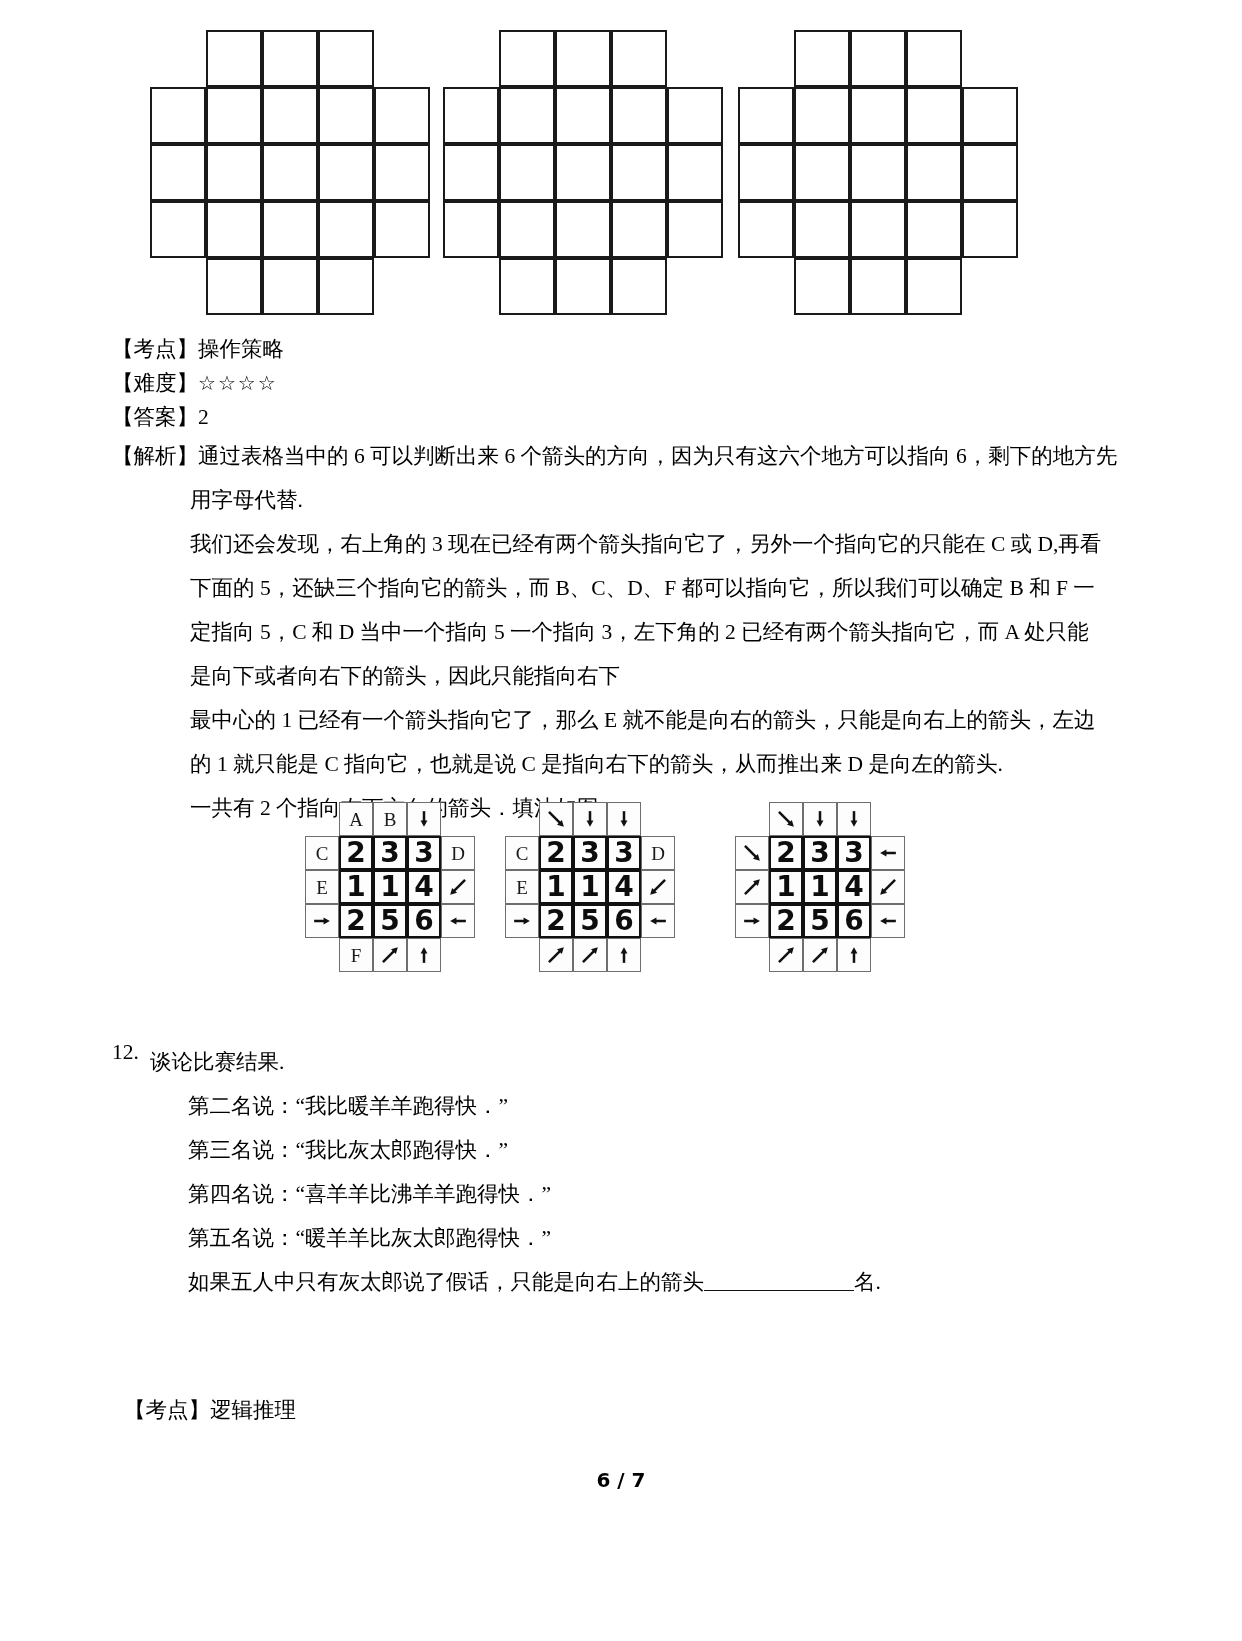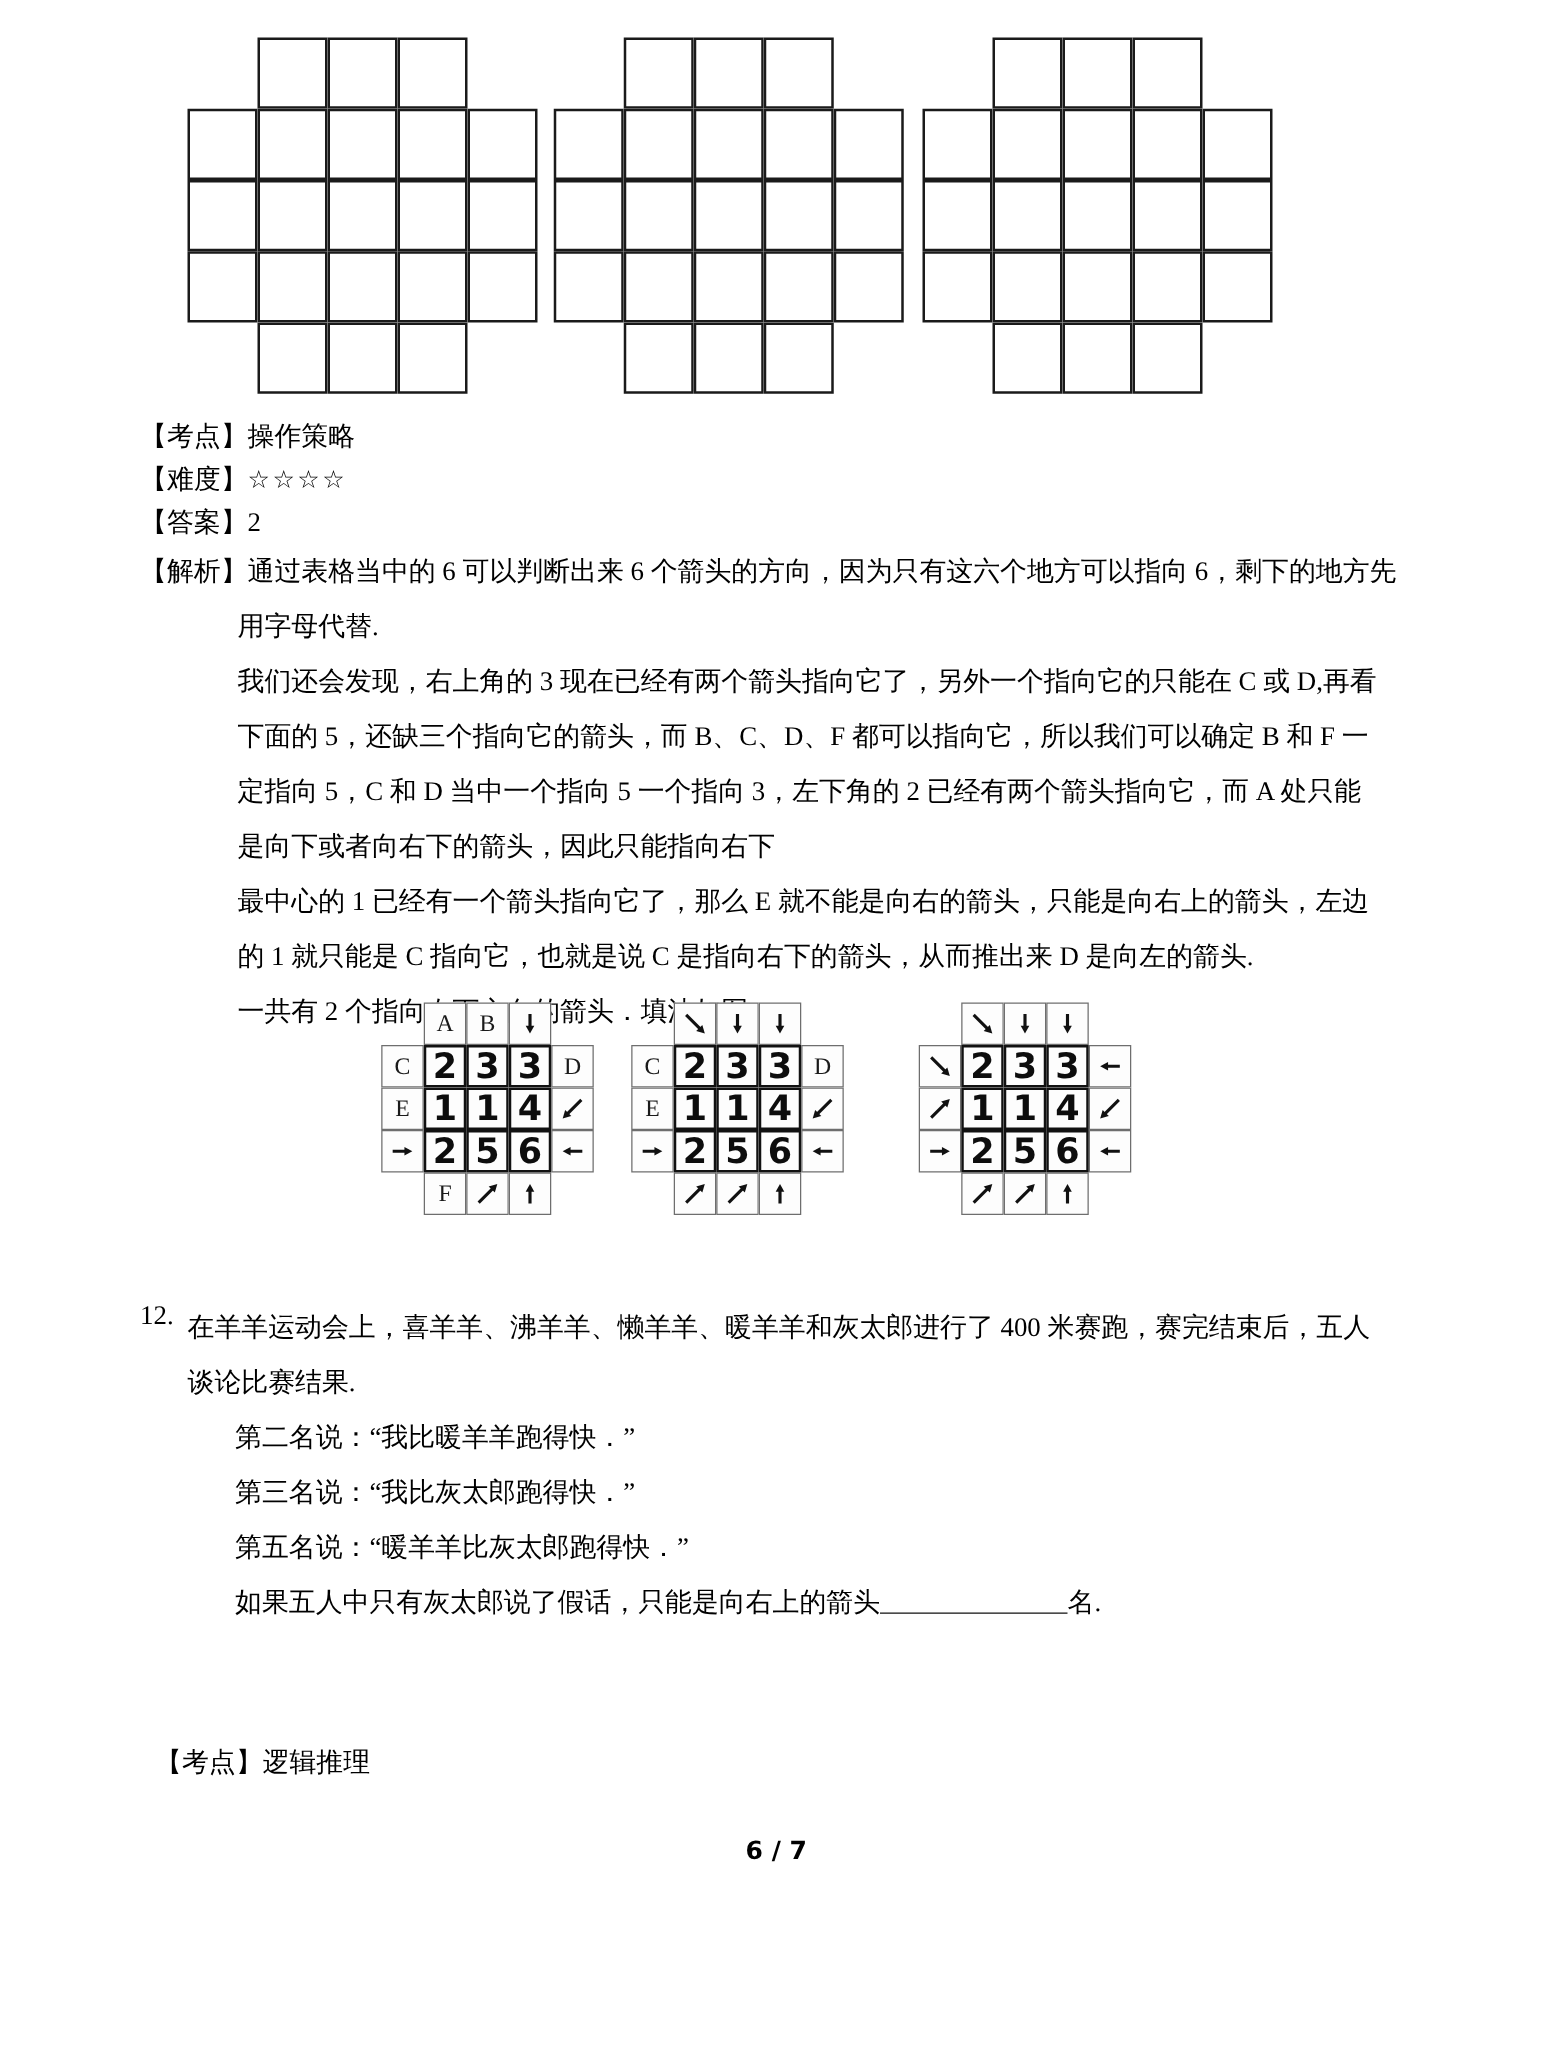--- a/index.html
+++ b/index.html
@@ -469,24 +469,24 @@
         <div class="acell inner" style="left: 102px; top: 68px; width: 34px; height: 34px;">4</div>
         <div class="acell inner" style="left: 34px; top: 102px; width: 34px; height: 34px;">2</div>
         <div class="acell inner" style="left: 68px; top: 102px; width: 34px; height: 34px;">5</div>
         <div class="acell inner" style="left: 102px; top: 102px; width: 34px; height: 34px;">6</div>
       </div>
     </div>
 
   <div class="q12">
     <span class="qnum">12.</span>
     <div class="qbody">
-      <div class="qline">在羊羊运动会上，喜羊羊、沸羊羊、懒羊羊、暖羊羊和灰太郎进行了 400 米赛跑，赛完结束后，五人</div>
       <div class="qline">谈论比赛结果.</div>
       <div class="qline sub">第二名说：“我比暖羊羊跑得快．”</div>
       <div class="qline sub">第三名说：“我比灰太郎跑得快．”</div>
+      <div class="qline sub">第四名说：“喜羊羊比沸羊羊跑得快．”</div>
       <div class="qline sub">第五名说：“暖羊羊比灰太郎跑得快．”</div>
       <div class="qline sub">
         <span>如果五人中只有灰太郎说了假话，只能是向右上的箭头</span><span class="blank-ul"></span><span>名.</span>
       </div>
     </div>
   </div>
 
   <div class="kaodian-2">
     <span>【考点】</span><span>逻辑推理</span>
   </div>

